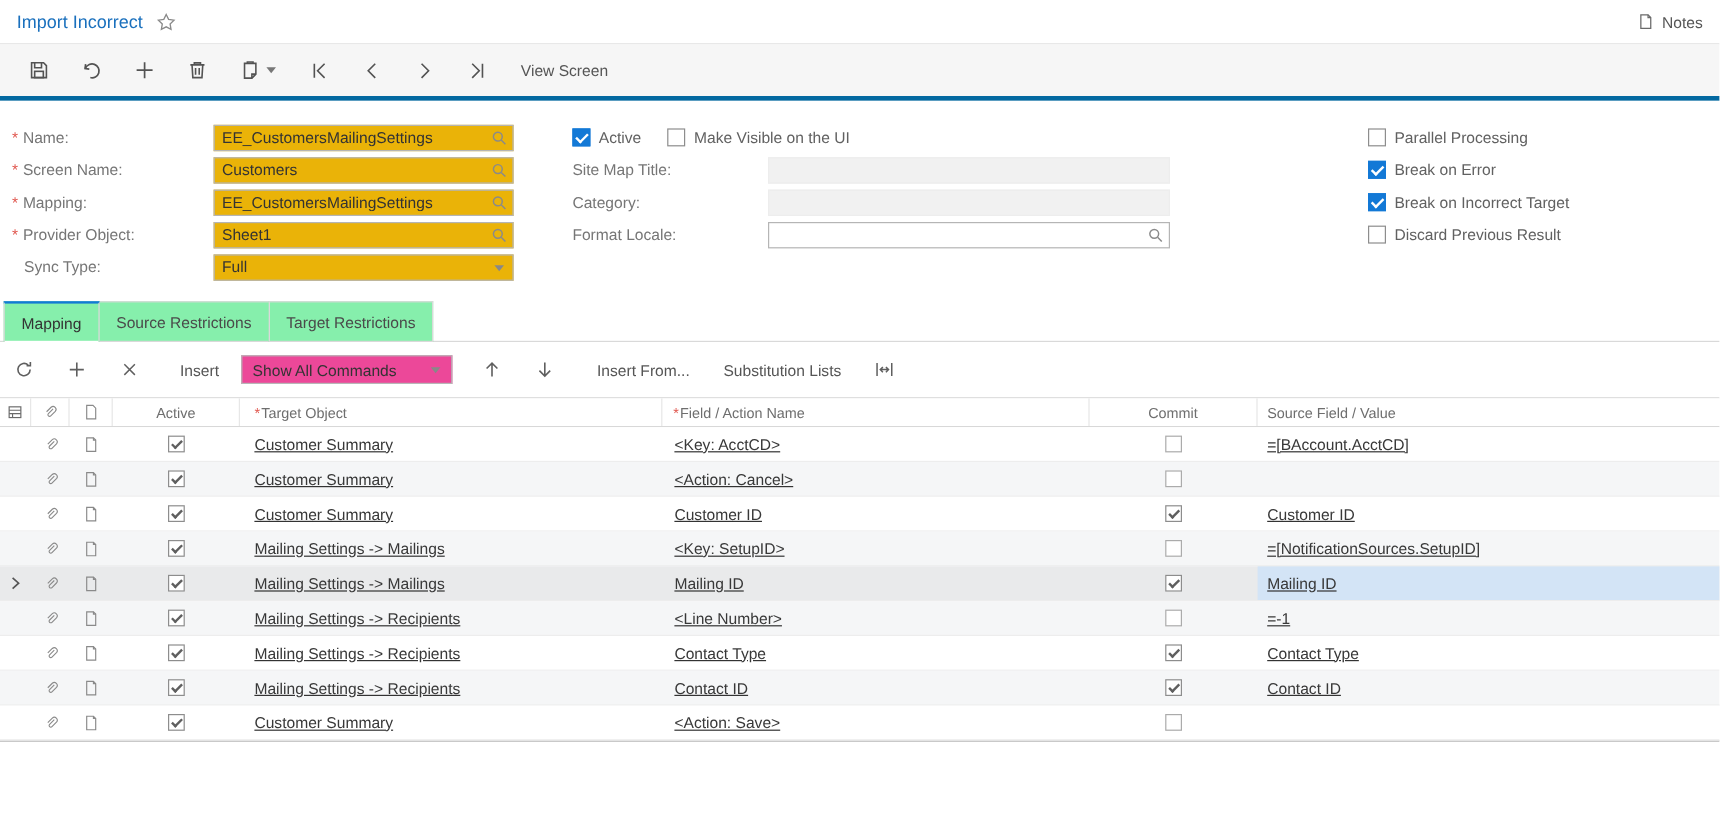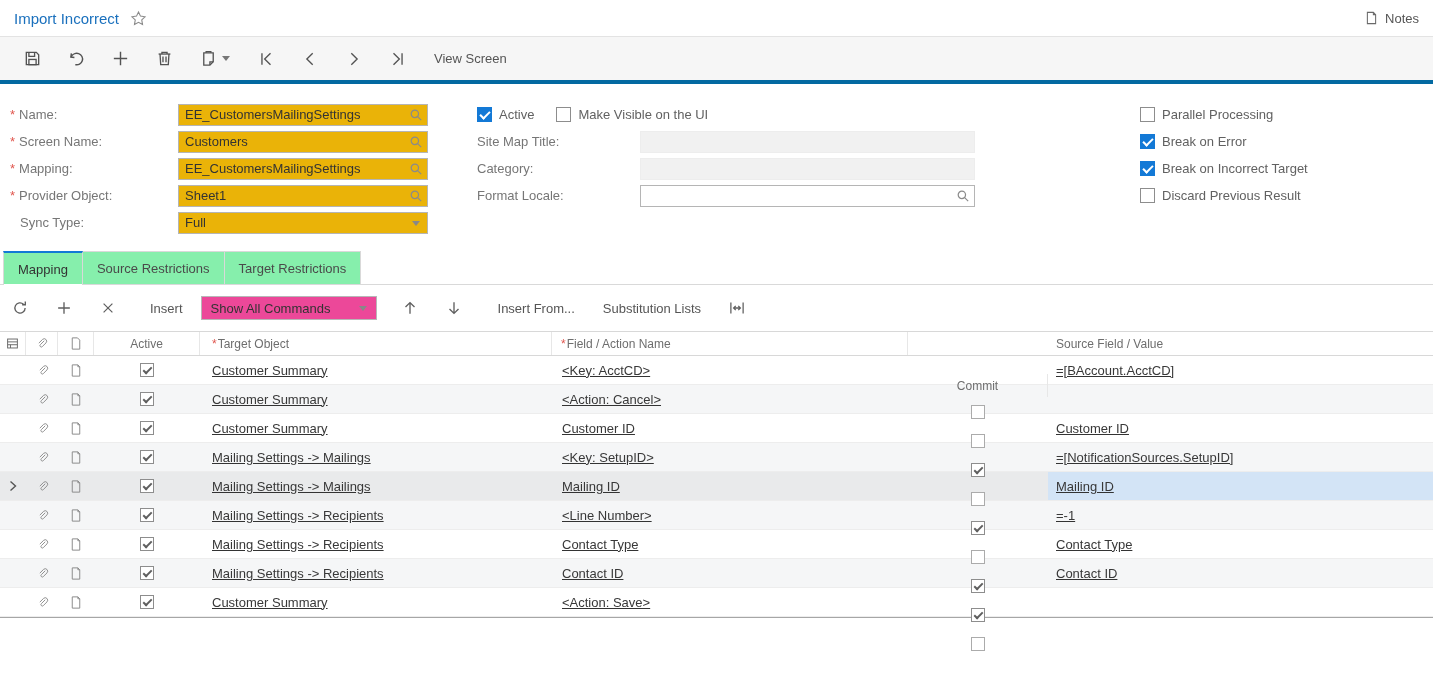--- a/index.html
+++ b/index.html
@@ -62,21 +62,21 @@
   .grid { border-top:1px solid #d8d8d8; }
   .ghead { display:flex; height:24px; border-bottom:1px solid #d8d8d8; font-size:12px; color:#6e6e6e; background:#fff; }
   .gh { height:100%; display:flex; align-items:center; padding:0 9px; border-right:1px solid #e7e7e7; overflow:hidden; white-space:nowrap; }
   .gc { height:100%; display:flex; align-items:center; padding:0 10px; overflow:hidden; white-space:nowrap; }
   .w-ind    { width:26px; padding:0; justify-content:center; }
   .w-clip   { width:32px; padding:0; justify-content:center; }
   .w-doc    { width:36px; padding:0; justify-content:center; }
   .w-active { width:106px; justify-content:center; }
   .w-target { width:352px; padding-left:12px; }
   .w-field  { width:356px; }
-  .w-commit { width:140px; justify-content:center;margin-top:42px; }
+  .w-commit { width:140px; justify-content:center; }
   .w-source { flex:1; padding-left:8px; border-right:none;text-align:center; }
   .gbody { border-bottom:1px solid #a6a6a6;text-decoration:underline; }
   .grow { display:flex; height:29px; font-size:13px; color:#383838; background:#fff; border-bottom:1px solid #ededed; cursor:default; }
   .grow.stripe { background:#f5f6f7; }
   .grow.selected { background:#e9eaeb; }
   .grow .selcell { background:#d3e4f6; }
   .gcb { width:14px; height:14px; border:1px solid #ababab; background:#fff; position:relative; display:inline-block; }
   .gcb.checked { border-color:#8d8d8d; }
   .gcb.checked::after { content:""; position:absolute; left:2px; top:3px; width:7px; height:3px; border-left:2px solid #5f5f5f; border-bottom:2px solid #5f5f5f; transform:rotate(-45deg); }
   svg { display:block; }

